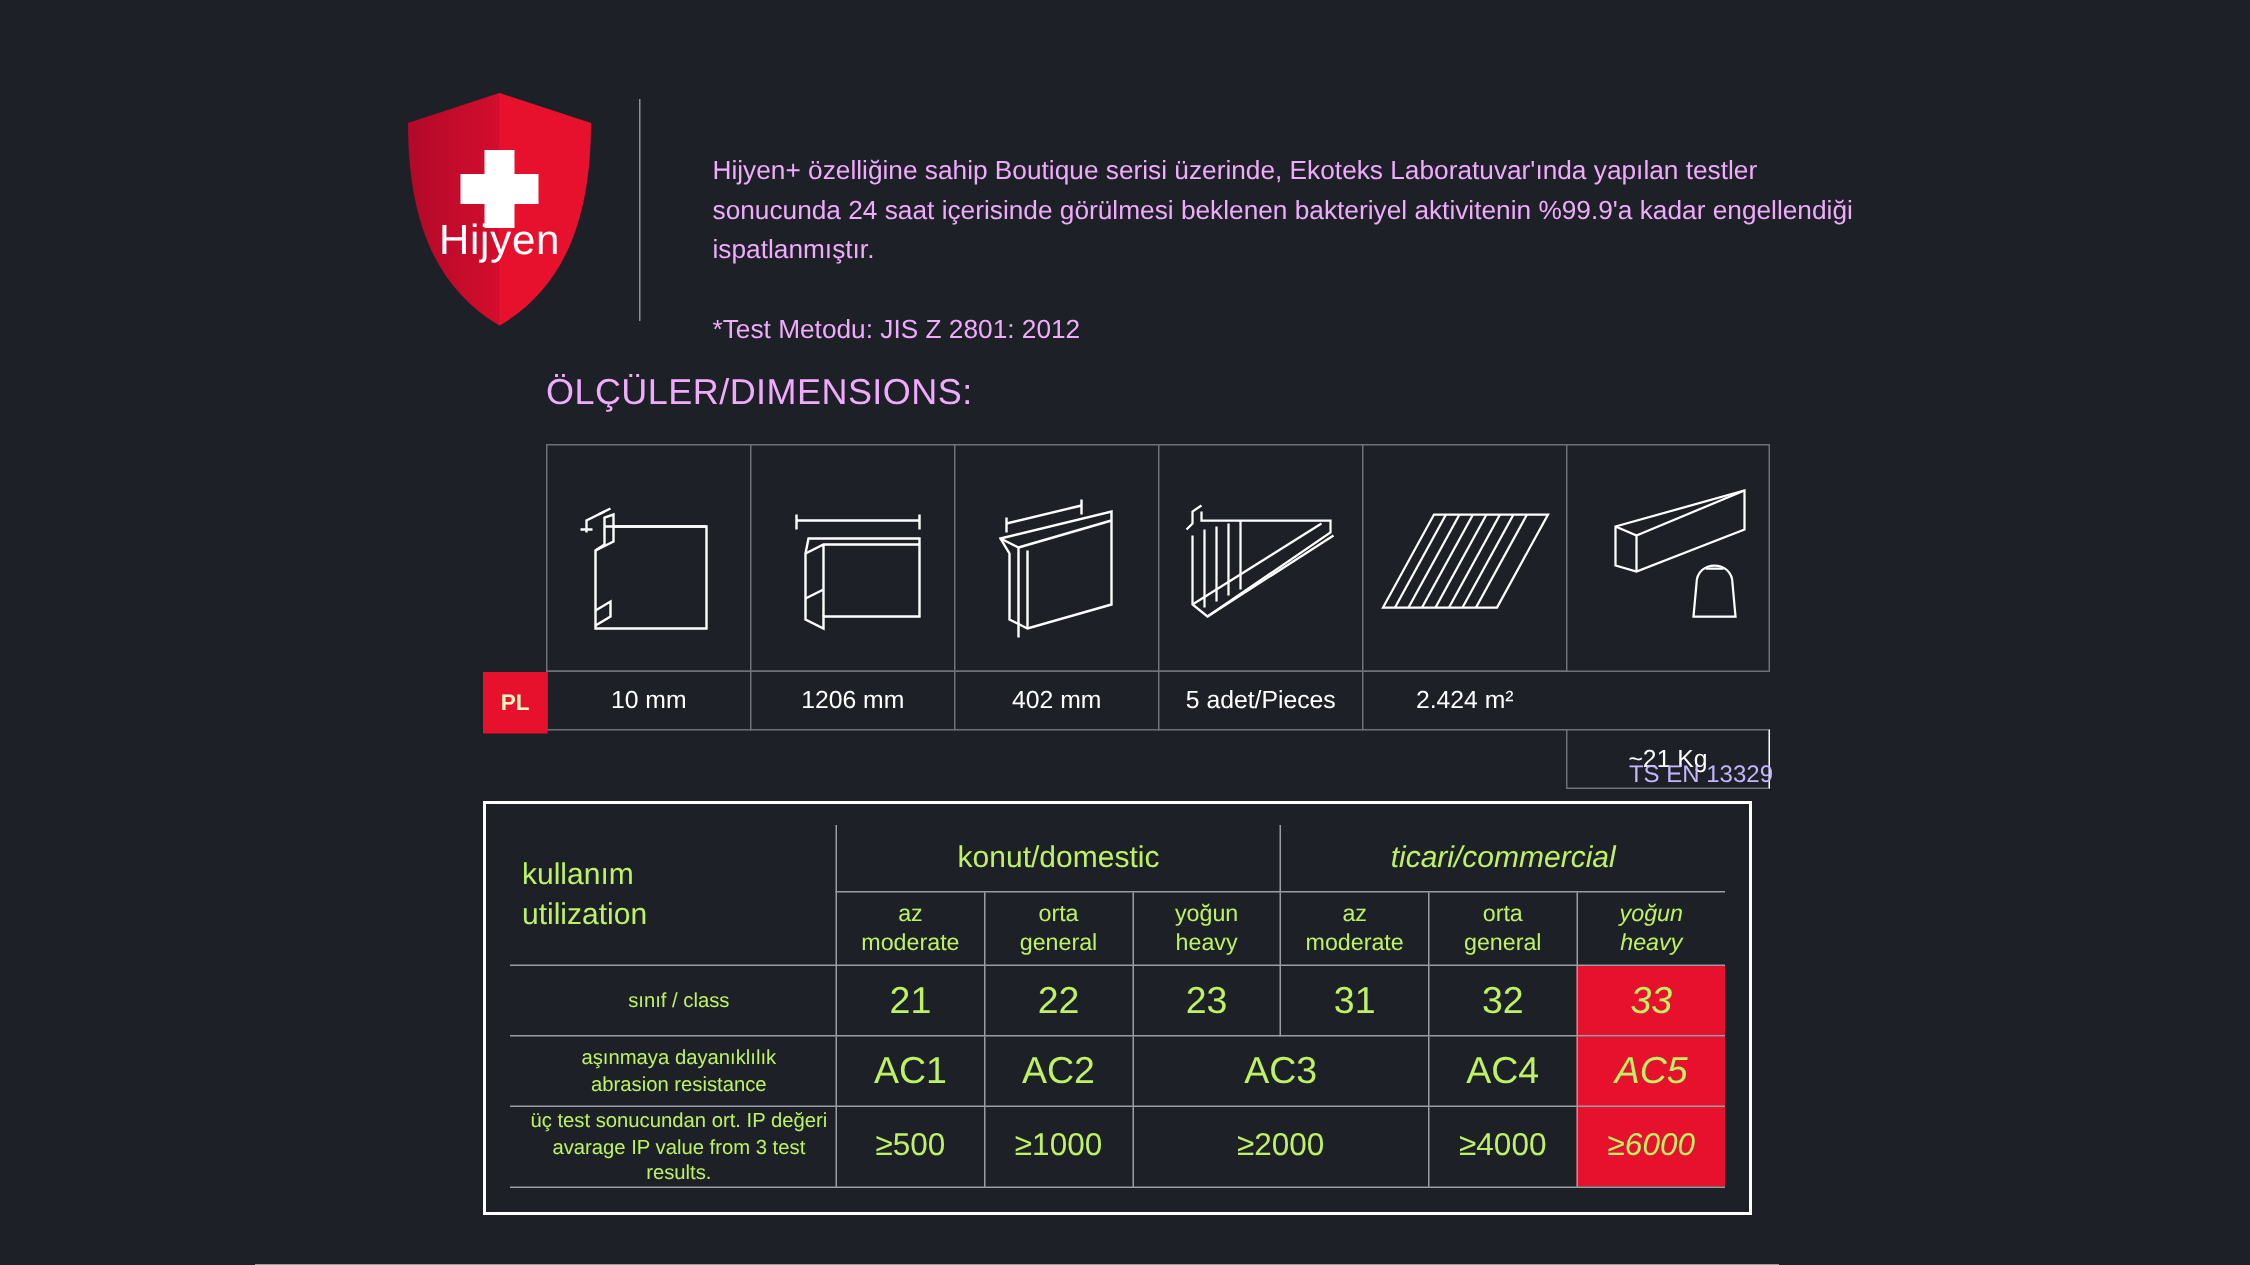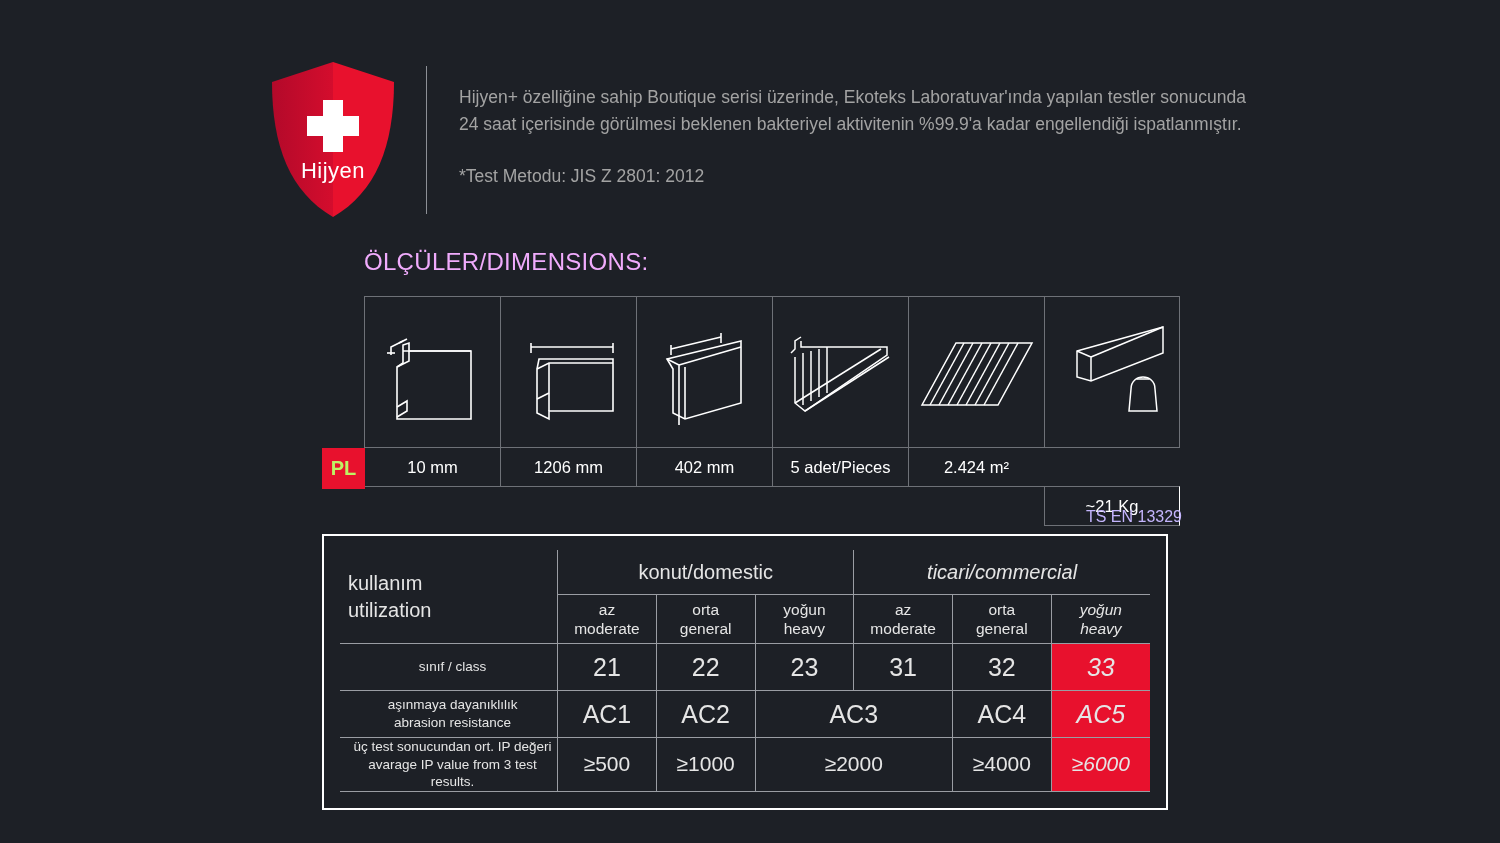--- a/index.html
+++ b/index.html
@@ -35,43 +35,42 @@
     height: 160px;
     flex: none;
   }
   .shield-wrap svg { display: block; }
   .shield-label {
     position: absolute;
     left: 0;
     top: 84px;
     width: 130px;
     text-align: center;
-    font-size: 22px;
+    font-size: 28px;
     color: #ffffff;
     letter-spacing: 0.5px;
-    margin-top: 14px;
   }
   .divider {
     width: 1px;
     background: #8d9096;
     height: 148px;
     margin-left: 28px;
     margin-top: 6px;
     flex: none;
   }
   .hygiene-text {
     margin-left: 32px;
     max-width: 800px;
     padding-top: 24px;
   }
   .hygiene-text p {
-    margin: 0;
+    margin: 16px;
     font-size: 17.5px;
     line-height: 1.52;
-    color: #a3a3a3;
+    color: #f0abfc;
   }
   .hygiene-text .test-method {
     margin-top: 26px;
   }
   
   .dim-title {
     position: absolute;
     left: 364px;
     top: 248px;
     font-size: 24px;
@@ -113,22 +112,22 @@
     color: #ffffff;
   }
   .dim-label:last-child { border-right: 1px solid #ffffff; margin-top: 39px; }
   .pl-badge {
     position: absolute;
     left: 322px;
     top: 448px;
     width: 43px;
     height: 41px;
     background: #e8112d;
-    color: #bef264;
-    font-size: 20px;
+    color: #fef9c3;
+    font-size: 15px;
     font-weight: bold;
     display: flex;
     align-items: center;
     justify-content: center;
     box-sizing: border-box;
   }
   .norm {
     position: absolute;
     right: 318px;
     top: 508px;
@@ -145,21 +144,21 @@
     box-sizing: border-box;
     padding: 14px 16px 16px 16px;
   }
   table.class-table {
     border-collapse: collapse;
     width: 100%;
     table-layout: fixed;
   }
   table.class-table td {
     border: 1px solid #9a9da3;
-    color: #e5e5e5;
+    color: #bef264;
     text-align: center;
     vertical-align: middle;
     padding: 0;
     margin-left: 41px;
   }
   .noborder-top { border-top: none !important; }
   .noborder-right { border-right: none !important; font-style: italic; }
   .use-cell {
     border-left: none !important;
     border-top: none !important;

